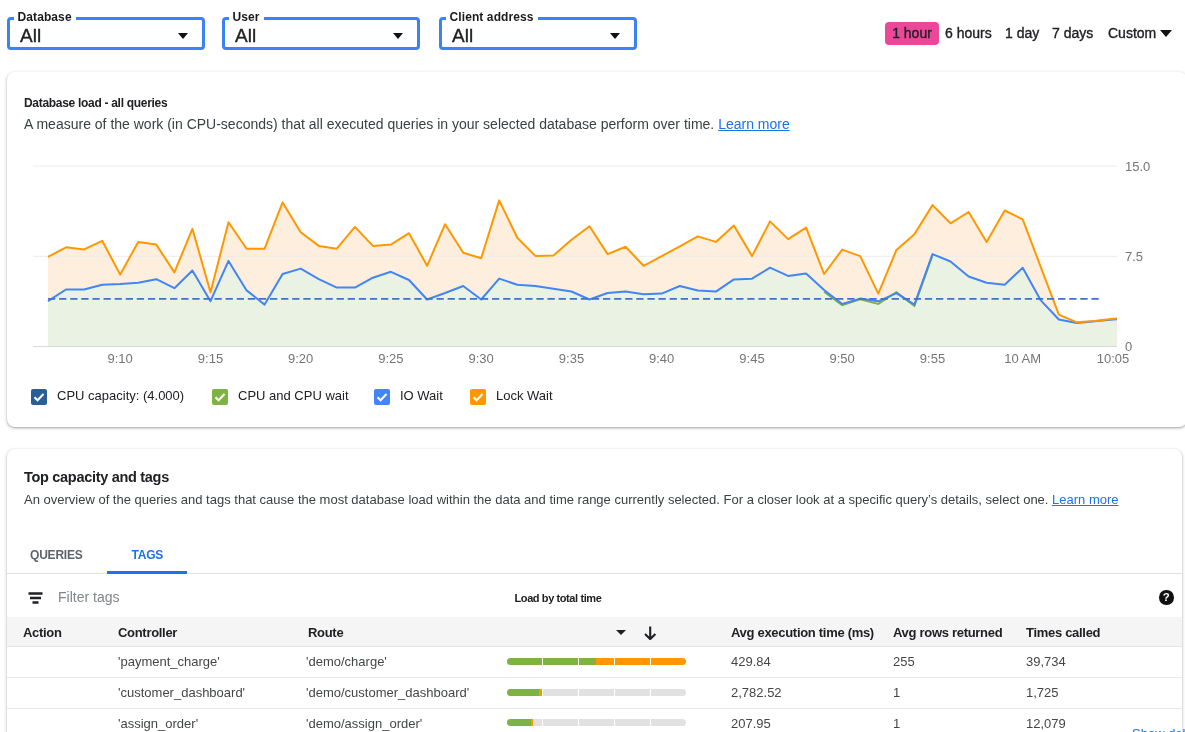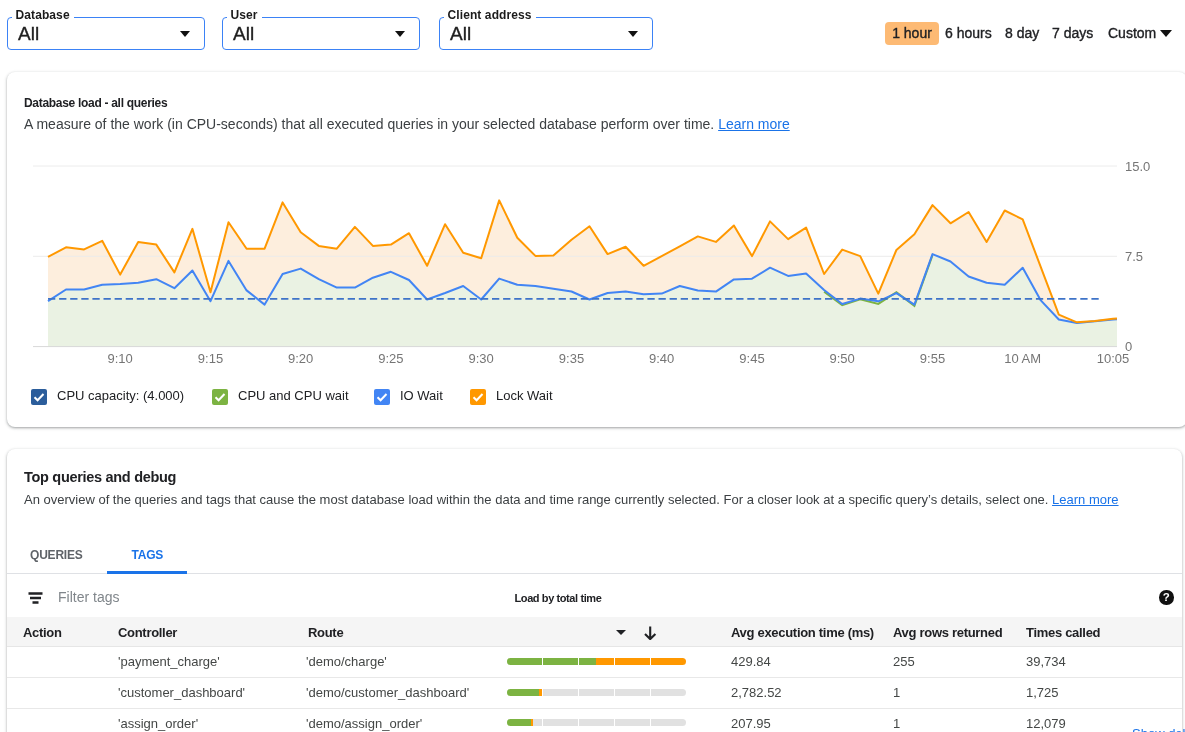--- a/index.html
+++ b/index.html
@@ -1,18 +1,18 @@
 <!DOCTYPE html>
 <html><head><meta charset="utf-8">
 <style>
 *{margin:0;padding:0;box-sizing:border-box}
 html,body{width:1185px;height:732px;overflow:hidden;background:#fff;
  font-family:"Liberation Sans",sans-serif;-webkit-font-smoothing:antialiased}
 .abs{position:absolute}
-.sel{position:absolute;top:17px;height:33px;border:1px solid #3b82f6;border-radius:4px;background:#fff}
+.sel{position:absolute;top:17px;height:33px;border:3px solid #3b82f6;border-radius:4px;background:#fff}
 .sel .lab{position:absolute;top:-10px;left:3.5px;background:#fff;padding:0 4px;font-size:12px;font-weight:700;color:#1b1b1b;letter-spacing:.1px}
 .sel .val{position:absolute;left:10px;top:5px;font-size:19px;color:#1f1f1f;-webkit-text-stroke:.35px #1f1f1f}
 .sel .car{position:absolute;right:14px;top:13px;width:0;height:0;border-left:5px solid transparent;border-right:5px solid transparent;border-top:6px solid #111}
 .chip{position:absolute;top:22px;height:23px;line-height:23px;font-size:14px;font-weight:500;color:#202124;white-space:nowrap;-webkit-text-stroke:.35px #202124}
 .card{position:absolute;background:#fff;border-radius:8px;
  box-shadow:0 1px 2px 0 rgba(60,64,67,.32),0 1px 3px 1px rgba(60,64,67,.14)}
 .lnk{color:#1a73e8;text-decoration:underline}
 .legit{position:absolute;top:389px;height:16px}
 .legbox{position:absolute;left:0;top:0;width:16px;height:16px;border-radius:2px}
 .legtxt{position:absolute;left:26px;top:-1px;font-size:13px;color:#202124;white-space:nowrap}
@@ -26,28 +26,28 @@
 <div class="sel" style="left:7px;width:198px">
     <span class="lab">Database</span>
     <span class="val">All</span>
     <span class="car"></span>
   </div>
 <div class="sel" style="left:222px;width:198px">
     <span class="lab">User</span>
     <span class="val">All</span>
     <span class="car"></span>
   </div>
-<div class="sel" style="left:439px;width:214px">
+<div class="sel" style="left:439px;width:198px">
     <span class="lab">Client address</span>
     <span class="val">All</span>
     <span class="car"></span>
   </div>
-<div class="chip" style="left:885px;width:54px;background:#fdba74;border-radius:4px;text-align:center">1 hour</div>
+<div class="chip" style="left:885px;width:54px;background:#ec4899;border-radius:4px;text-align:center">1 hour</div>
 <div class="chip" style="left:945px">6 hours</div>
-<div class="chip" style="left:1005px">8 day</div>
+<div class="chip" style="left:1005px">1 day</div>
 <div class="chip" style="left:1052px">7 days</div>
 <div class="chip" style="left:1108px">Custom</div>
 <div class="abs" style="left:1159.5px;top:30px;width:0;height:0;border-left:6.5px solid transparent;border-right:6.5px solid transparent;border-top:7px solid #111"></div>
 
 <div class="card" style="left:7px;top:72px;width:1180px;height:355px"></div>
 <div class="abs" style="left:24px;top:95.5px;font-size:12px;font-weight:700;letter-spacing:-.3px;color:#202124">Database load - all queries</div>
 <div class="abs" style="left:24px;top:116px;font-size:14px;color:#3c4043">A measure of the work (in CPU-seconds) that all executed queries in your selected database perform over time. <span class="lnk">Learn more</span></div>
 <svg class="abs" style="left:0;top:0" width="1185" height="732" viewBox="0 0 1185 732">
 <path d="M48.0,346.6 L48.0,301.2 L66.0,289.5 L84.1,289.5 L102.2,284.8 L120.2,284.1 L138.2,282.8 L156.3,279.2 L174.4,288.2 L192.4,270.5 L210.5,301.2 L228.5,260.9 L246.6,290.4 L264.6,304.6 L282.6,274.0 L300.7,268.6 L318.8,279.2 L336.8,287.6 L354.9,287.6 L372.9,277.7 L390.9,271.8 L409.0,280.0 L427.1,299.5 L445.1,293.0 L463.2,286.0 L481.2,299.5 L499.2,278.6 L517.3,284.8 L535.4,286.0 L553.4,288.8 L571.5,291.5 L589.5,299.5 L607.6,293.0 L625.6,291.5 L643.6,294.2 L661.7,293.6 L679.8,286.0 L697.8,290.5 L715.9,291.6 L733.9,279.4 L752.0,278.7 L770.0,267.7 L788.1,275.9 L806.1,273.5 L824.1,290.0 L842.2,304.0 L860.2,298.6 L878.3,301.3 L896.4,293.1 L914.4,304.6 L932.5,254.1 L950.5,261.5 L968.6,276.5 L986.6,282.8 L1004.7,284.7 L1022.7,267.7 L1040.8,300.4 L1058.8,319.5 L1076.9,322.9 L1094.9,321.3 L1113.0,319.5 L1117.0,319.3 L1117.0,346.6 Z" fill="rgb(234,242,227)"></path>
 <path d="M48.0,256.9 L66.0,247.3 L84.1,249.4 L102.2,240.8 L120.2,274.6 L138.2,241.9 L156.3,244.6 L174.4,272.4 L192.4,228.8 L210.5,292.3 L228.5,222.2 L246.6,248.7 L264.6,248.7 L282.6,202.4 L300.7,232.3 L318.8,245.9 L336.8,248.7 L354.9,226.9 L372.9,245.9 L390.9,244.6 L409.0,233.2 L427.1,265.8 L445.1,224.2 L463.2,252.8 L481.2,258.2 L499.2,200.4 L517.3,237.8 L535.4,255.9 L553.4,255.5 L571.5,239.7 L589.5,226.3 L607.6,254.1 L625.6,246.8 L643.6,265.8 L661.7,256.1 L679.8,246.3 L697.8,236.4 L715.9,241.9 L733.9,225.5 L752.0,256.1 L770.0,221.4 L788.1,239.1 L806.1,227.6 L824.1,274.0 L842.2,249.6 L860.2,256.1 L878.3,293.6 L896.4,250.0 L914.4,234.3 L932.5,205.1 L950.5,223.3 L968.6,212.0 L986.6,241.9 L1004.7,210.5 L1022.7,219.3 L1040.8,267.1 L1058.8,314.7 L1076.9,322.3 L1094.9,321.0 L1113.0,318.8 L1117.0,318.5 L1117.0,319.3 L1113.0,319.5 L1094.9,321.3 L1076.9,322.9 L1058.8,319.5 L1040.8,300.4 L1022.7,267.7 L1004.7,284.7 L986.6,282.8 L968.6,276.5 L950.5,261.5 L932.5,254.1 L914.4,304.6 L896.4,293.1 L878.3,301.3 L860.2,298.6 L842.2,304.0 L824.1,290.0 L806.1,273.5 L788.1,275.9 L770.0,267.7 L752.0,278.7 L733.9,279.4 L715.9,291.6 L697.8,290.5 L679.8,286.0 L661.7,293.6 L643.6,294.2 L625.6,291.5 L607.6,293.0 L589.5,299.5 L571.5,291.5 L553.4,288.8 L535.4,286.0 L517.3,284.8 L499.2,278.6 L481.2,299.5 L463.2,286.0 L445.1,293.0 L427.1,299.5 L409.0,280.0 L390.9,271.8 L372.9,277.7 L354.9,287.6 L336.8,287.6 L318.8,279.2 L300.7,268.6 L282.6,274.0 L264.6,304.6 L246.6,290.4 L228.5,260.9 L210.5,301.2 L192.4,270.5 L174.4,288.2 L156.3,279.2 L138.2,282.8 L120.2,284.1 L102.2,284.8 L84.1,289.5 L66.0,289.5 L48.0,301.2 Z" fill="rgb(253,238,221)"></path>
@@ -93,21 +93,21 @@
     <span class="legtxt">IO Wait</span>
   </div>
 <div class="legit" style="left:470px">
     <span class="legbox" style="background:#ff9800"><svg width="16" height="16" viewBox="0 0 16 16">
         <path d="M3.5 8.2 L6.6 11.3 L12.5 5.0" stroke="#fff" stroke-width="2" fill="none"></path>
       </svg></span>
     <span class="legtxt">Lock Wait</span>
   </div>
 
 <div class="card" style="left:7px;top:449px;width:1175px;height:300px;border-radius:8px 8px 0 0"></div>
-<div class="abs" style="left:24px;top:468.5px;font-size:14.5px;font-weight:700;letter-spacing:-.3px;color:#202124">Top queries and debug</div>
+<div class="abs" style="left:24px;top:468.5px;font-size:14.5px;font-weight:700;letter-spacing:-.3px;color:#202124">Top capacity and tags</div>
 <div class="abs" style="left:24px;top:492px;font-size:13px;color:#3c4043">An overview of the queries and tags that cause the most database load within the data and time range currently selected. For a closer look at a specific query’s details, select one. <span class="lnk">Learn more</span></div>
 <div class="abs" style="left:7px;top:573px;width:1175px;border-top:1px solid #dfe1e5"></div>
 <div class="abs" style="left:30px;top:548px;font-size:12px;font-weight:700;letter-spacing:-.2px;color:#5f6368">QUERIES</div>
 <div class="abs" style="left:131.5px;top:548px;font-size:12px;font-weight:700;letter-spacing:-.2px;color:#1a73e8">TAGS</div>
 <div class="abs" style="left:107px;top:571px;width:80px;height:2.5px;background:#1a73e8"></div>
 <svg class="abs" style="left:28px;top:591.5px" width="15" height="13" viewBox="0 0 15 13">
     <path d="M0.5 1.5h14M2 6h11M4.5 10.5h6" stroke="#202124" stroke-width="2.4" fill="none"></path>
   </svg>
 <div class="abs" style="left:58px;top:589px;font-size:14px;color:#80868b">Filter tags</div>
 <div class="abs" style="left:1159px;top:590px;width:14.5px;height:14.5px;border-radius:50%;background:#111">

